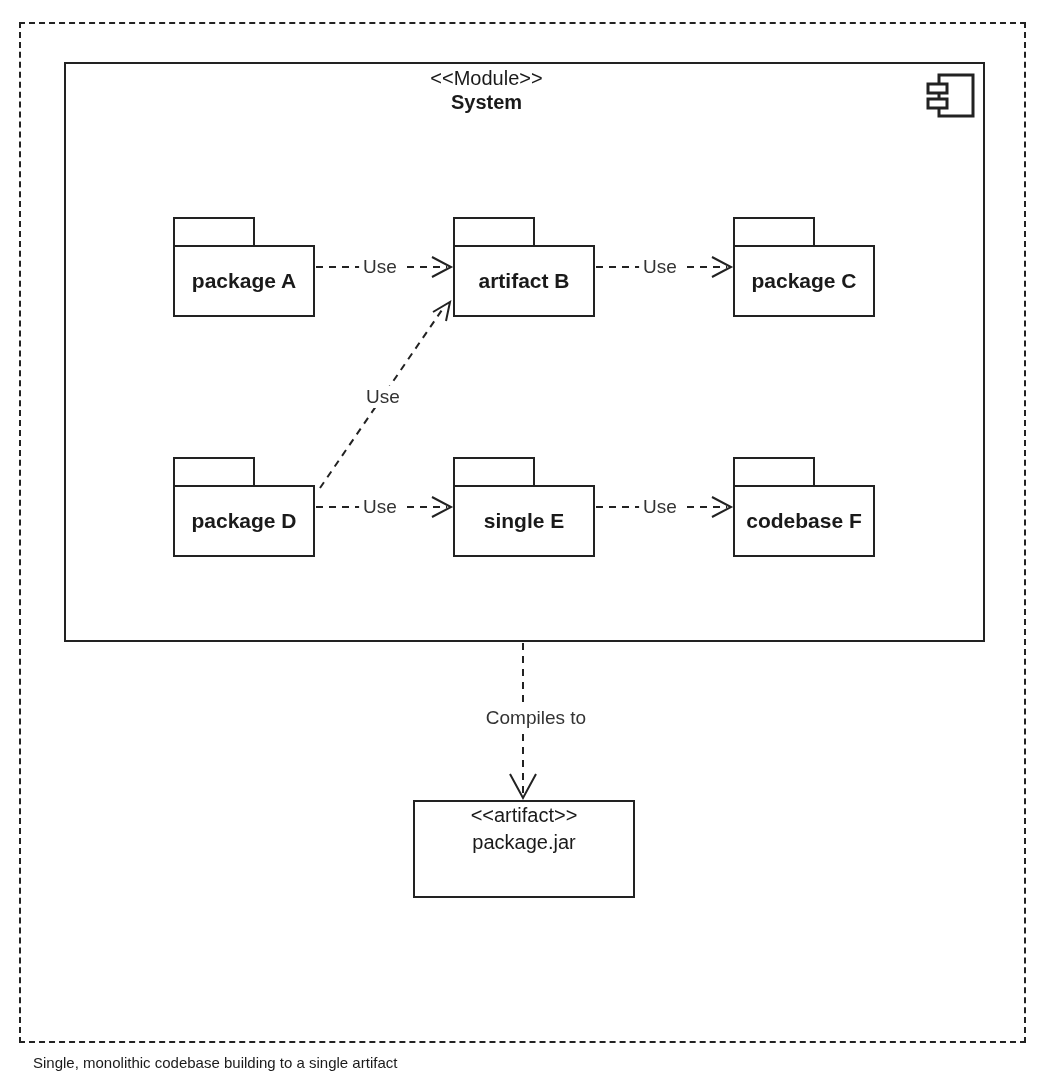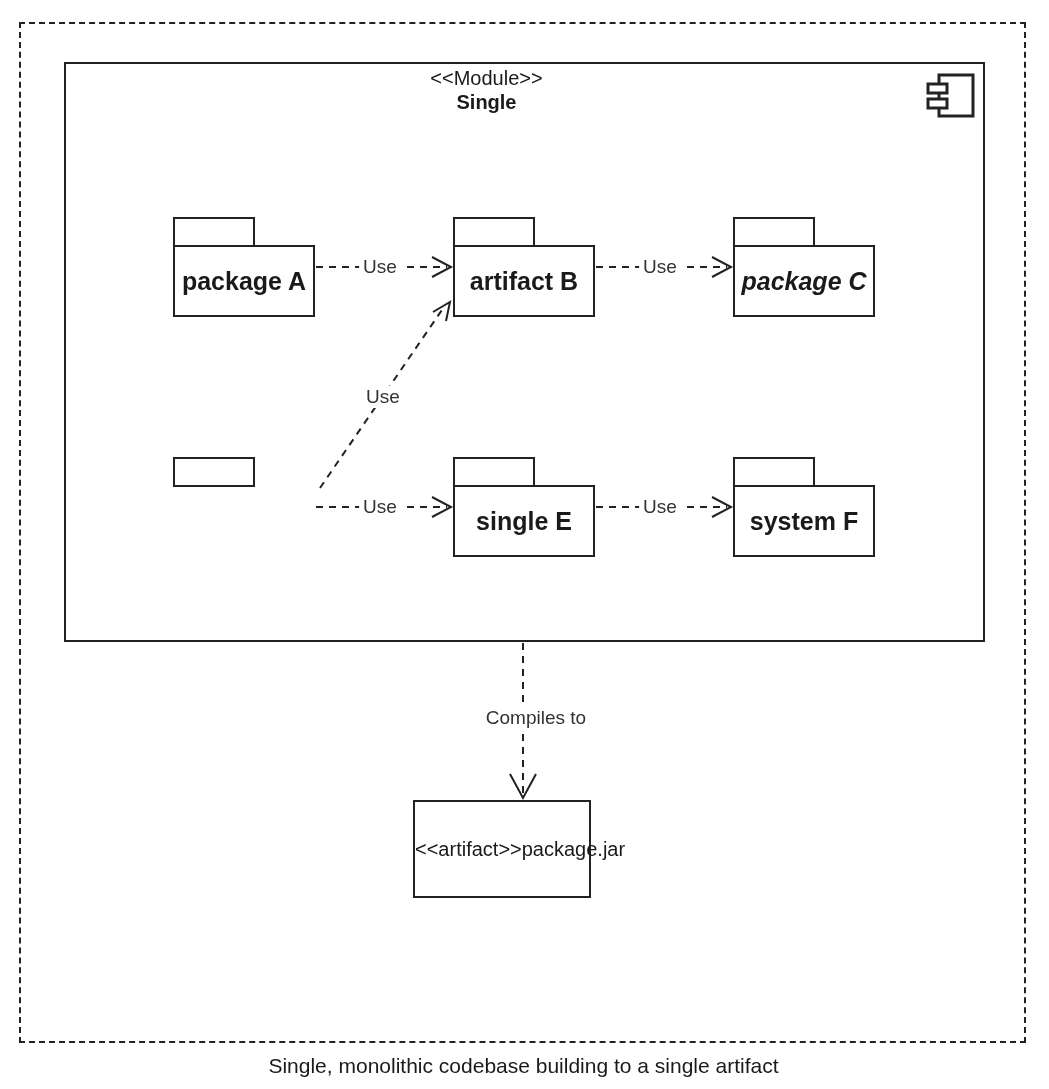--- a/index.html
+++ b/index.html
@@ -68,26 +68,26 @@
     left:0;top:28px;
     width:142px;height:72px;
     border:2px solid var(--stroke);
     background:var(--background);
     display:flex;
     align-items:center;
     justify-content:center;
   }
   .pkg-label{
     font-weight:bold;
-    font-size:25px;
+    font-size:21px;
     white-space:nowrap;
   }
   .pkg-a{left:173px;top:217px;}
   .pkg-b{left:453px;top:217px;}
-  .pkg-c{left:733px;top:217px;font-style:italic;}
+  .pkg-c{left:733px;top:217px;}
   .pkg-d{left:173px;top:457px;}
   .pkg-e{left:453px;top:457px;}
   .pkg-f{left:733px;top:457px;}
   .edges{
     position:absolute;
     left:0;top:0;
     width:1049px;height:1089px;
     pointer-events:none;
   }
   .edge-label{
@@ -101,37 +101,37 @@
   }
   .lbl-use-ab{left:380px;top:267px;}
   .lbl-use-bc{left:660px;top:267px;}
   .lbl-use-db{left:383px;top:397px;}
   .lbl-use-de{left:380px;top:507px;}
   .lbl-use-ef{left:660px;top:507px;}
   .lbl-compiles{left:536px;top:718px;}
   .artifact-box{
     position:absolute;
     left:413px;top:800px;
-    width:178px;height:98px;
+    width:222px;height:98px;
     border:2px solid var(--stroke);
     background:var(--background);
     display:flex;
-    flex-direction:row;
+    flex-direction:column;
     align-items:center;
-    justify-content:space-between;
+    justify-content:flex-start;
     font-size:20px;
     line-height:27px;
     text-align:center;
   }
   .caption{
     position:absolute;
-    left:20px;top:1054px;
+    left:33px;top:1054px;
     width:1007px;
-    text-align:center;
-    font-size:21px;
+    text-align:left;
+    font-size:15px;
     color:var(--text);
   }
   .edge-line{
     stroke:var(--stroke);
     stroke-width:2;
     fill:none;
     stroke-dasharray:7 6;
   }
   .edge-head{
     stroke:var(--stroke);
@@ -147,21 +147,21 @@
 </head>
 <body>
 
 <div class="canvas">
 
   <div class="outer-boundary"></div>
 
   <div class="system-box"></div>
   <div class="system-title">
     <span class="stereotype">&lt;&lt;Module&gt;&gt;</span>
-    <span class="name">Single</span>
+    <span class="name">System</span>
   </div>
 
   <svg class="module-icon" viewBox="0 0 58 48">
     <rect class="icon-shape" x="21" y="3" width="34" height="41"></rect>
     <rect class="icon-shape" x="10" y="12" width="19" height="9"></rect>
     <rect class="icon-shape" x="10" y="27" width="19" height="9"></rect>
   </svg>
 
   <div class="package pkg-a">
     <div class="pkg-tab"></div>
@@ -176,31 +176,34 @@
     </div>
   </div>
   <div class="package pkg-c">
     <div class="pkg-tab"></div>
     <div class="pkg-body">
       <span class="pkg-label">package C</span>
     </div>
   </div>
   <div class="package pkg-d">
     <div class="pkg-tab"></div>
+    <div class="pkg-body">
+      <span class="pkg-label">package D</span>
+    </div>
   </div>
   <div class="package pkg-e">
     <div class="pkg-tab"></div>
     <div class="pkg-body">
       <span class="pkg-label">single E</span>
     </div>
   </div>
   <div class="package pkg-f">
     <div class="pkg-tab"></div>
     <div class="pkg-body">
-      <span class="pkg-label">system F</span>
+      <span class="pkg-label">codebase F</span>
     </div>
   </div>
 
   <svg class="edges" viewBox="0 0 1049 1089">
 
     <path class="edge-line" d="M316,267 L447,267"></path>
     <path class="edge-head" d="M432,257 L451,267 L432,277"></path>
 
     <path class="edge-line" d="M596,267 L727,267"></path>
     <path class="edge-head" d="M712,257 L731,267 L712,277"></path>

